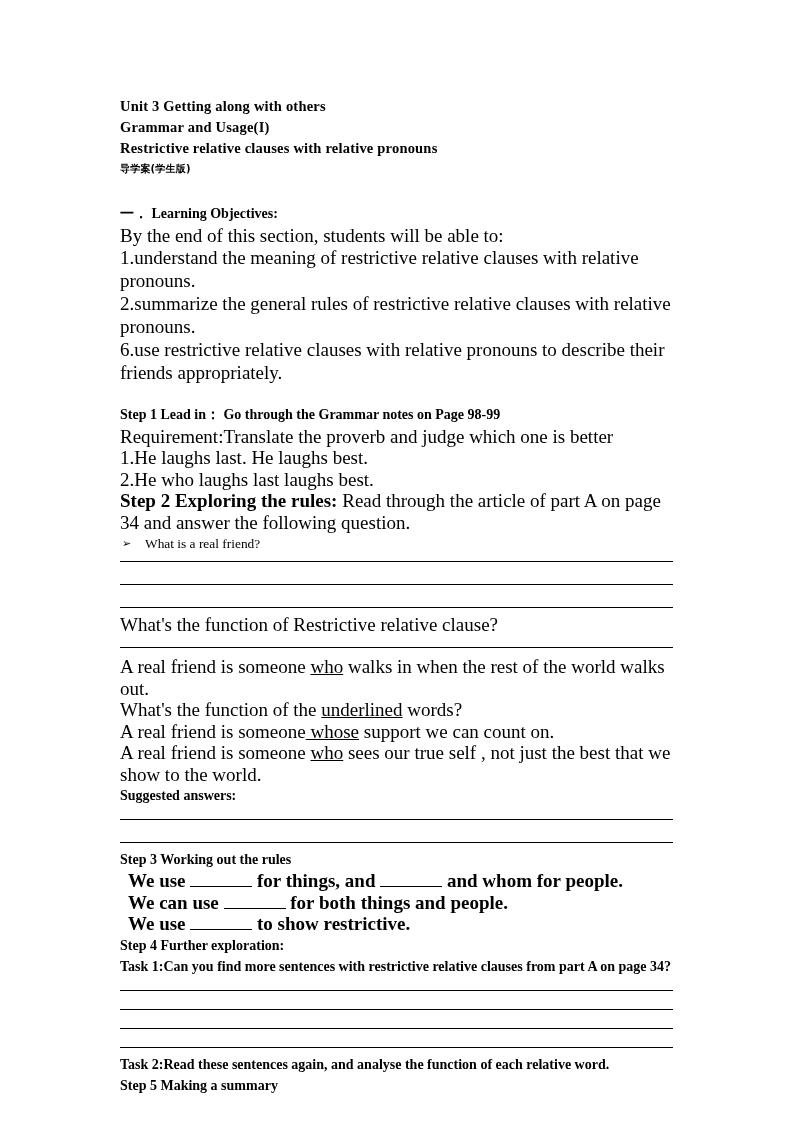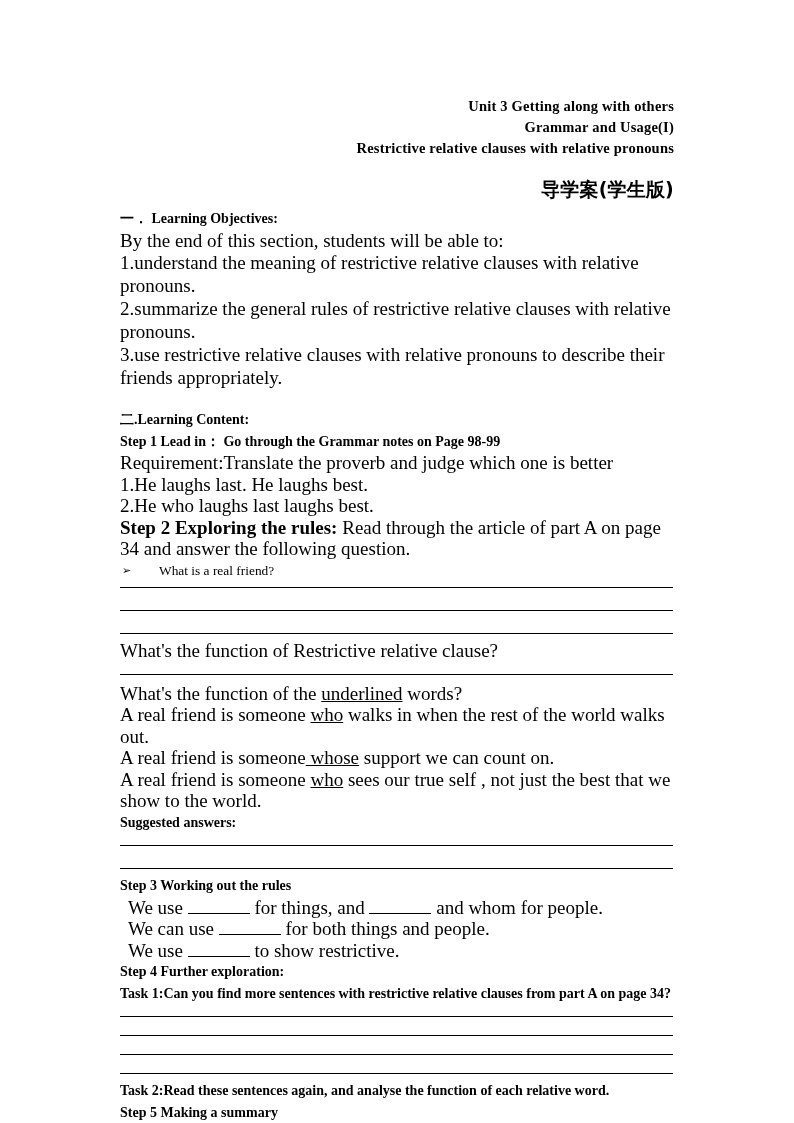--- a/index.html
+++ b/index.html
@@ -25,40 +25,39 @@
   }
   .content {
     position: absolute;
     left: 120px;
     top: 96px;
     width: 554px;
   }
 
   
   .title-block {
-    text-align: right;
+    text-align: left;
     font-weight: bold;
     font-size: 14.5px;
     line-height: 21px;
     letter-spacing: 0.2px;
   }
   .title-line-cn {
     font-family: "DejaVu Sans", "Liberation Sans", sans-serif;
-    font-size: 19px;
+    font-size: 10px;
     font-weight: bold;
     line-height: 20px;
-    margin-top: 20px;
   }
 
   
   .sec-head {
     font-weight: bold;
     font-size: 14px;
     line-height: 21.5px;
-    margin-top: 9px;
+    margin-top: 24px;
   }
   .sec-head.tight { margin-top: 0; }
   .para {
     font-size: 19px;
     line-height: 21.5px;
   }
   .para.wide { line-height: 23px; }
   .bold { font-weight: bold; }
   .u { text-decoration: underline; }
 
@@ -68,21 +67,21 @@
     padding-left: 25px;
     position: relative;
   }
   .bullet-row .glyph {
     position: absolute;
     left: 2px;
     top: 0;
     font-family: "DejaVu Sans", sans-serif;
     font-size: 11px;
   }
-  .bullet-row .btext { margin-left: 14px; }
+  .bullet-row .btext { }
 
   
   .rules {
     margin: 0;
     padding: 0;
   }
   .rule {
     width: 553px;
     height: 0;
     border-bottom: 1.4px solid #000;
@@ -93,21 +92,21 @@
 
   .fill-line {
     display: inline-block;
     border-bottom: 1.2px solid #000;
     height: 13px;
     vertical-align: baseline;
   }
   .fill-trans { width: 243px; }
   .fill-sm { width: 62px; }
 
-  .indent-1 { padding-left: 8px; }
+  .indent-1 { padding-left: 8px; font-weight: bold; }
   .spacer-12 { height: 12px; }
   .spacer-20 { height: 20px; }
   .spacer-6 { height: 6px; }
 </style>
 </head>
 <body>
 
 <div class="page">
   <div class="content">
 
@@ -115,25 +114,24 @@
       <div>Unit 3 Getting  along with  others</div>
       <div>Grammar   and  Usage(I)</div>
       <div>Restrictive relative clauses with  relative pronouns</div>
       <div class="title-line-cn">导学案(学生版)</div>
     </div>
 
     <div class="sec-head">一．  Learning Objectives:</div>
     <div class="para">By the end of this section, students will be able to:</div>
     <div class="para wide">1.understand the meaning  of restrictive relative  clauses with relative  pronouns.</div>
     <div class="para wide">2.summarize the general rules of restrictive relative  clauses with relative pronouns.</div>
-    <div class="para wide">3.use restrictive relative  clauses with relative  pronouns to describe their friends appropriately.</div>
+    <div class="para wide">6.use restrictive relative  clauses with relative  pronouns to describe their friends appropriately.</div>
 
     <div class="spacer-20"></div>
 
-    <div class="sec-head tight">二.Learning Content:</div>
 
     <div class="sec-head tight">Step 1 Lead in：  Go through the Grammar notes on Page 98-99</div>
     <div class="para">Requirement:Translate  the proverb and judge which one is better</div>
     <div class="para">1.He laughs last. He laughs best.</div>
     <div class="para">2.He who laughs last laughs best.</div>
 
     <div class="para"><span class="bold">Step 2 Exploring  the rules:</span><span> Read through the article of part A on page 34 and answer the following question.</span></div>
 
     <div class="bullet-row"><span class="glyph">➢</span><span class="btext">What is a real  friend?</span></div>
 
@@ -148,23 +146,23 @@
     </div>
 
     <div class="spacer-6"></div>
 
     <div class="para">What's the function of Restrictive relative  clause?</div>
 
     <div class="spacer-12"></div>
     <div class="rule"></div>
     <div class="rule-gap-8"></div>
 
+    <div class="para"><span>A real friend is someone </span><span class="u">who</span><span> walks in when the rest of the world walks out.</span></div>
+
     <div class="para"><span>What's the function of the </span><span class="u">underlined</span><span> words?</span></div>
-
-    <div class="para"><span>A real friend is someone </span><span class="u">who</span><span> walks in when the rest of the world walks out.</span></div>
 
     <div class="para"><span>A real friend is someone</span><span class="u"> whose</span><span> support we can count on.</span></div>
 
     <div class="para"><span>A real friend is someone </span><span class="u">who</span><span> sees our true self , not just the best that we show to the world.</span></div>
 
     <div class="sec-head tight">Suggested answers:</div>
 
     <div class="spacer-12"></div>
     <div class="rules">
       <div class="rule"></div>

